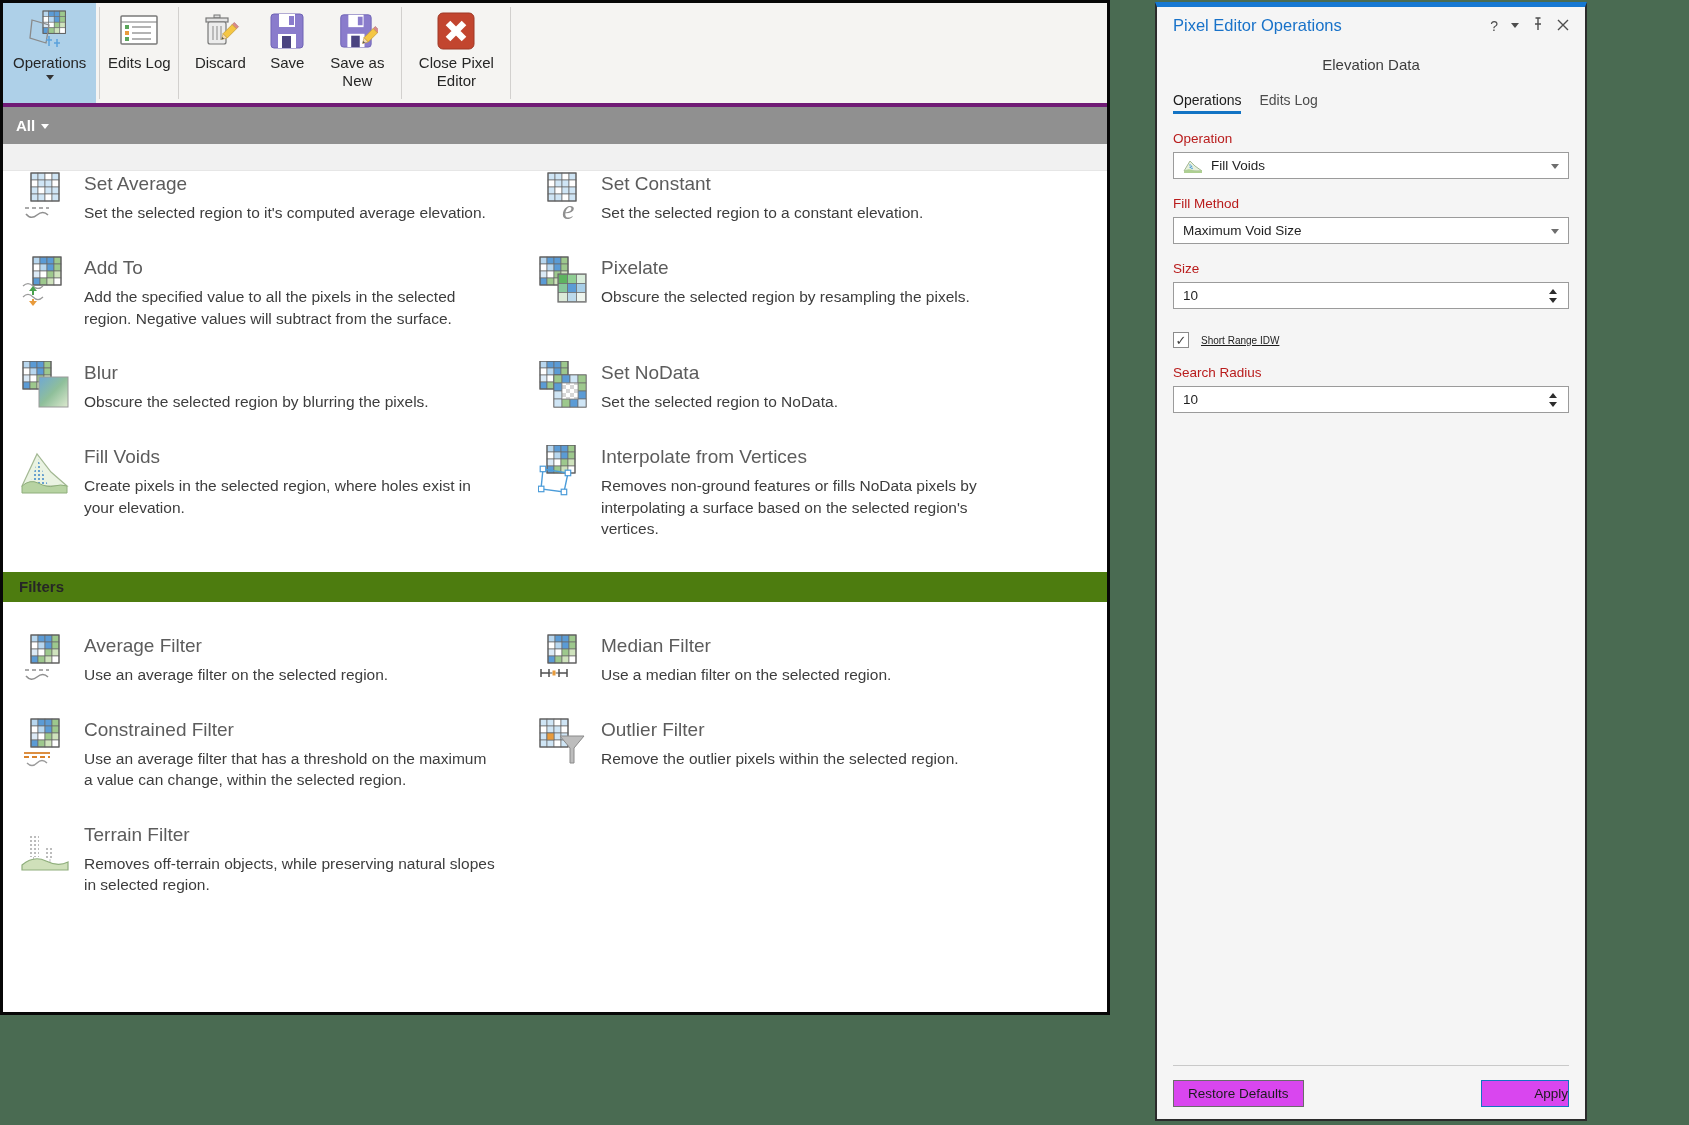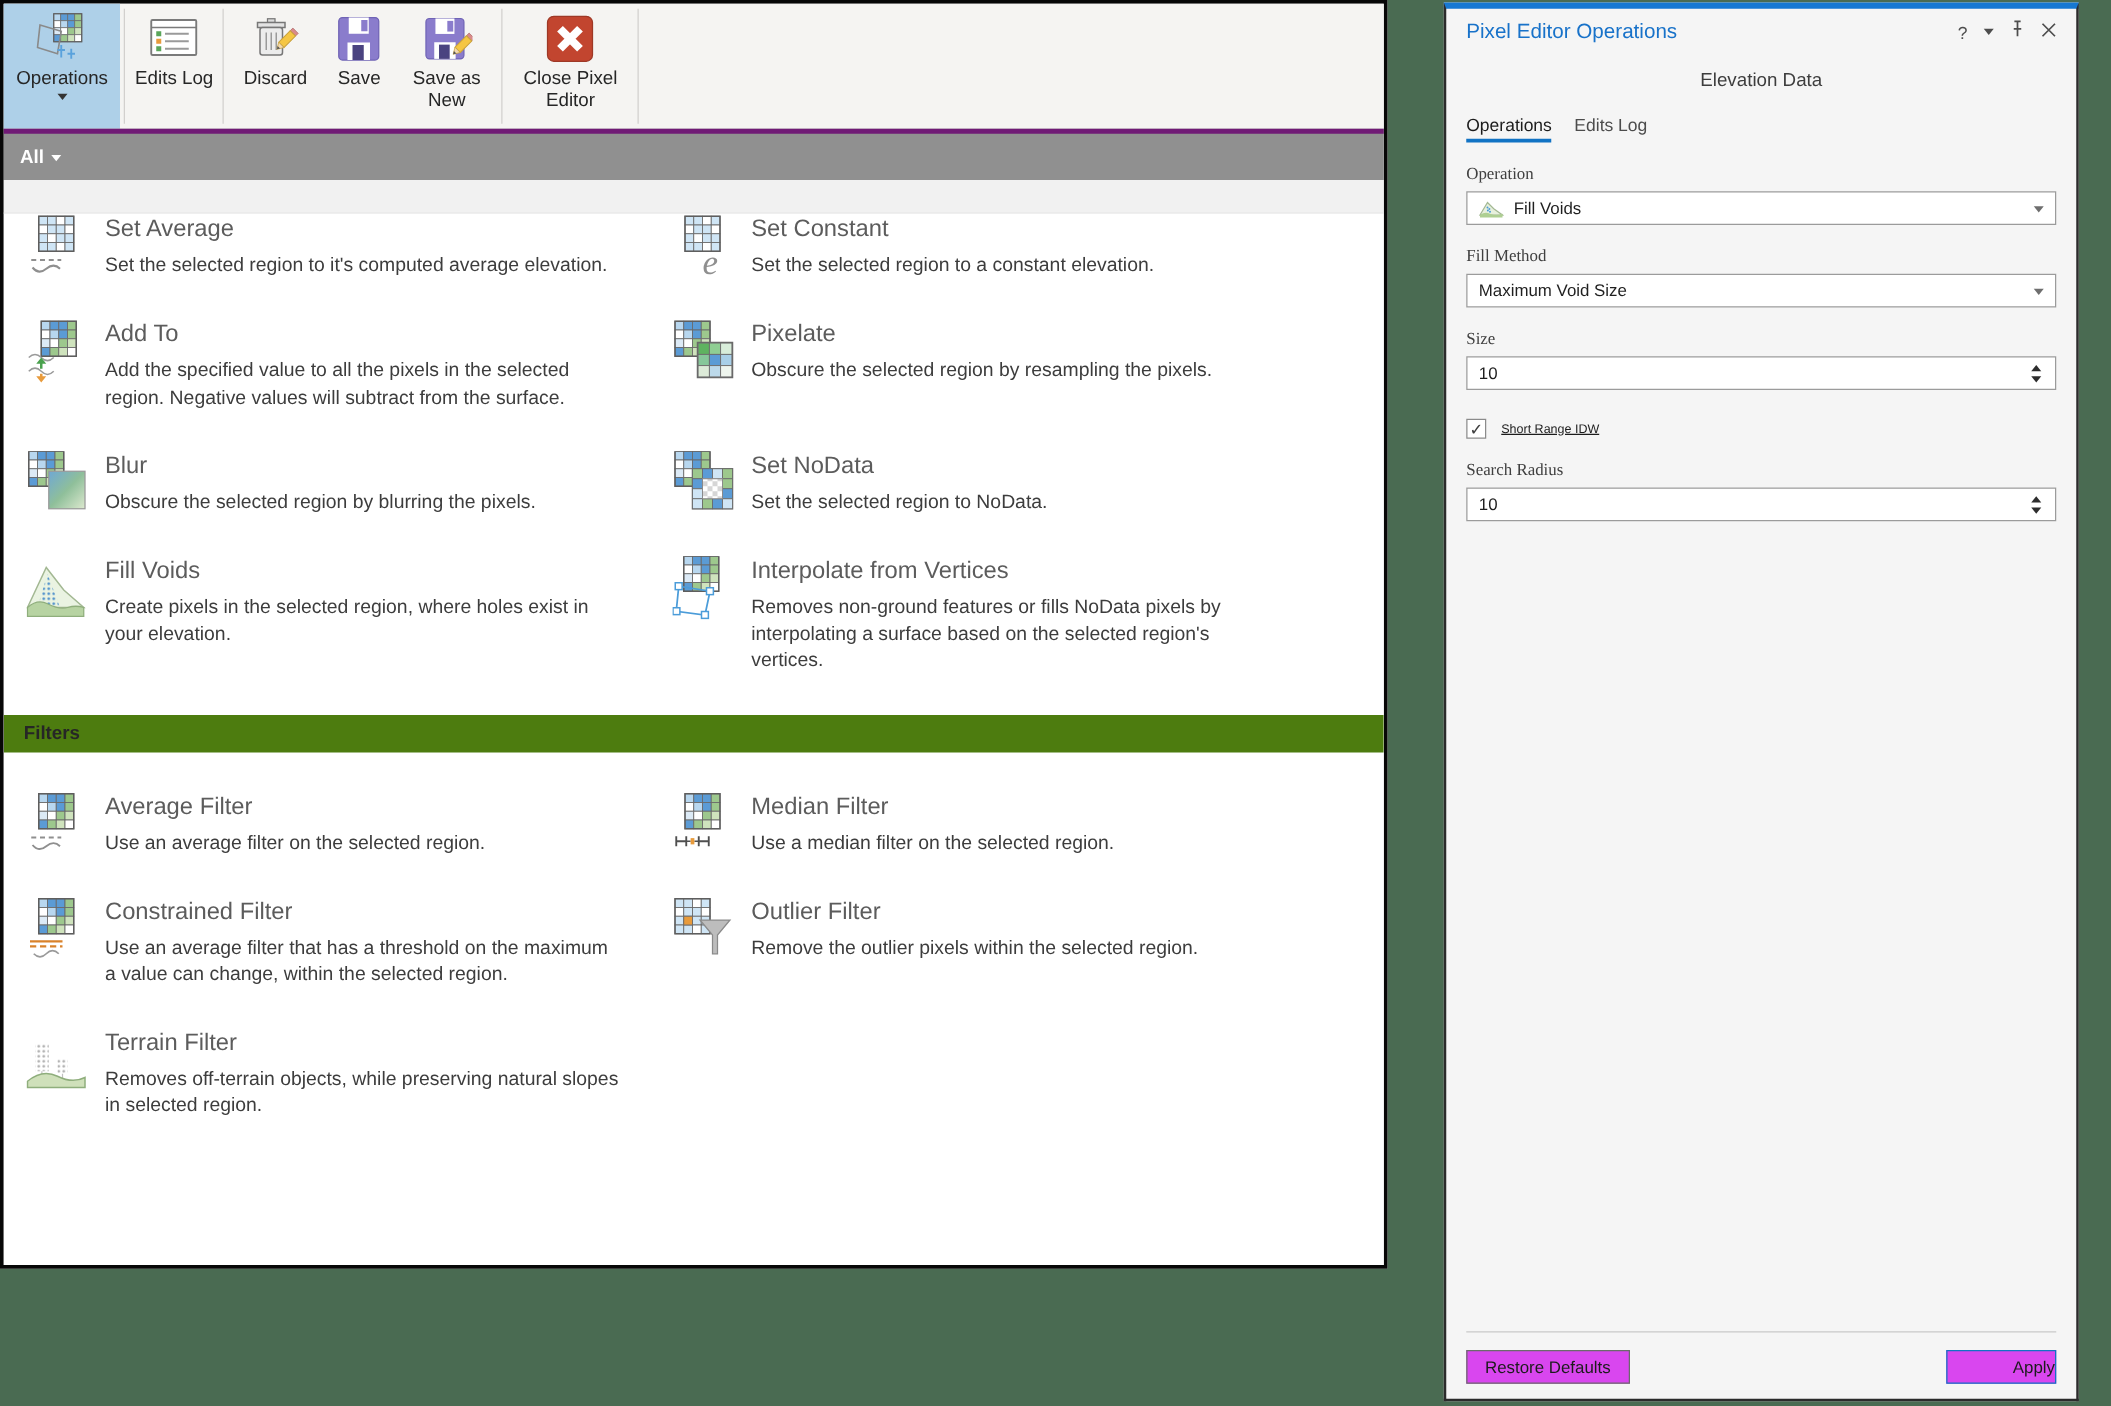--- a/index.html
+++ b/index.html
@@ -30,33 +30,33 @@
   .gallery{flex:1;background:#fff;display:grid;grid-template-columns:517px 1fr;
     row-gap:32px;padding-top:1px;align-items:start;align-content:start;overflow:hidden;}
   .g-item{display:flex;gap:13px;padding-left:18px;}
   .g-icon{width:50px;height:52px;flex:none;}
   .g-title{font-size:19px;color:#5c5c5c;margin:1px 0 7px;}
   .g-desc{font-size:15.5px;color:#3d3d3d;line-height:21.5px;max-width:415px;}
   .filters-band{grid-column:1/-1;background:#4d7c0f;height:30px;display:flex;align-items:center;
     padding-left:16px;font-size:15px;font-weight:bold;color:#262626;}
 
   
-  .right-panel{position:absolute;left:1155px;top:2px;width:508px;height:1119px;background:#f5f5f5;
+  .right-panel{position:absolute;left:1155px;top:2px;width:432px;height:1119px;background:#f5f5f5;
     border:2px solid #2b2b2b;border-top:5px solid #1778d2;box-sizing:border-box;}
   .pane-body{display:flex;flex-direction:column;height:100%;padding:0 16px 12px;box-sizing:border-box;}
   .pane-header{display:flex;align-items:center;margin-top:9px;}
   .pane-title{color:#1872c9;font-size:16.5px;}
   .pane-icons{margin-left:auto;display:flex;align-items:center;gap:13px;color:#4d4d4d;}
   .pane-icons .glyph{font-size:14px;line-height:14px;}
   .hdr-caret{width:0;height:0;border:4px solid transparent;border-top:5px solid #4d4d4d;margin-top:4px;}
   .subtitle{text-align:center;font-size:15px;color:#3d3d3d;margin-top:21px;}
   .tabs{display:flex;gap:18px;margin-top:19px;font-size:14px;}
   .tab{color:#4c4c4c;padding-bottom:5px;}
   .tab.active{color:#1c1c1c;border-bottom:3px solid #1273c4;padding-bottom:3px;}
-  .field-label{font-size:13.5px;color:#404040;margin:17px 0 6px;font-family:Liberation Serif, serif;}
+  .field-label{font-size:13.5px;color:#b91c1c;margin:17px 0 6px;}
   .combo,.spin{height:27px;background:#fff;border:1px solid #9b9b9b;display:flex;align-items:center;
     padding:0 9px;font-size:13.5px;color:#1f1f1f;box-sizing:border-box;}
   .combo-caret{margin-left:auto;width:0;height:0;border:4px solid transparent;border-top:5px solid #6e6e6e;margin-top:5px;}
   .combo .mini-icon{margin-right:8px;display:flex;}
   .spin-arrows{margin-left:auto;display:flex;flex-direction:column;gap:4px;align-items:center;padding-right:2px;}
   .tri-up{width:0;height:0;border-left:4px solid transparent;border-right:4px solid transparent;border-bottom:5px solid #2d2d2d;}
   .tri-dn{width:0;height:0;border-left:4px solid transparent;border-right:4px solid transparent;border-top:5px solid #2d2d2d;}
   .check-row{display:flex;align-items:center;margin-top:23px;}
   .checkbox{width:16px;height:16px;border:1px solid #8b8b8b;background:#fff;display:flex;align-items:center;
     justify-content:center;font-size:13px;color:#3f3f3f;box-sizing:border-box;}

